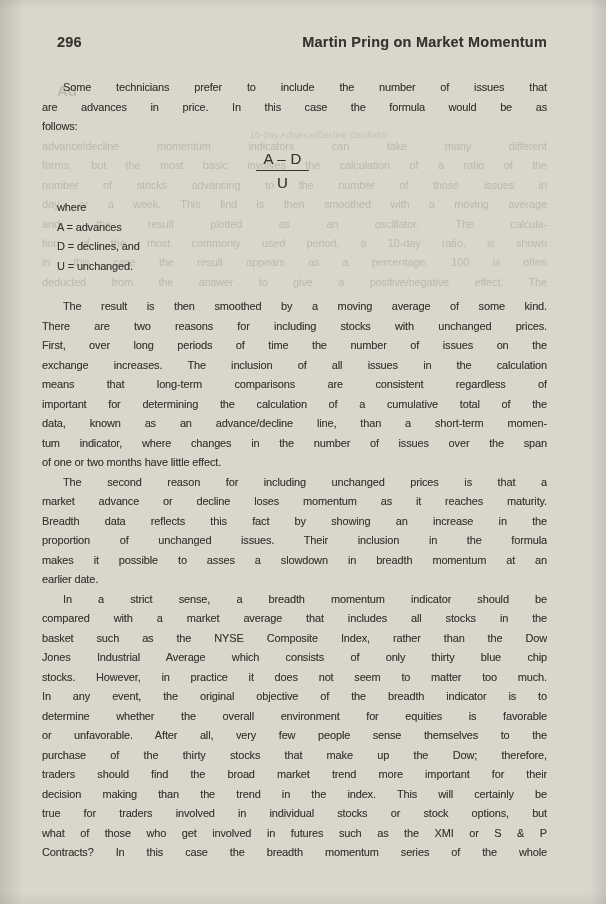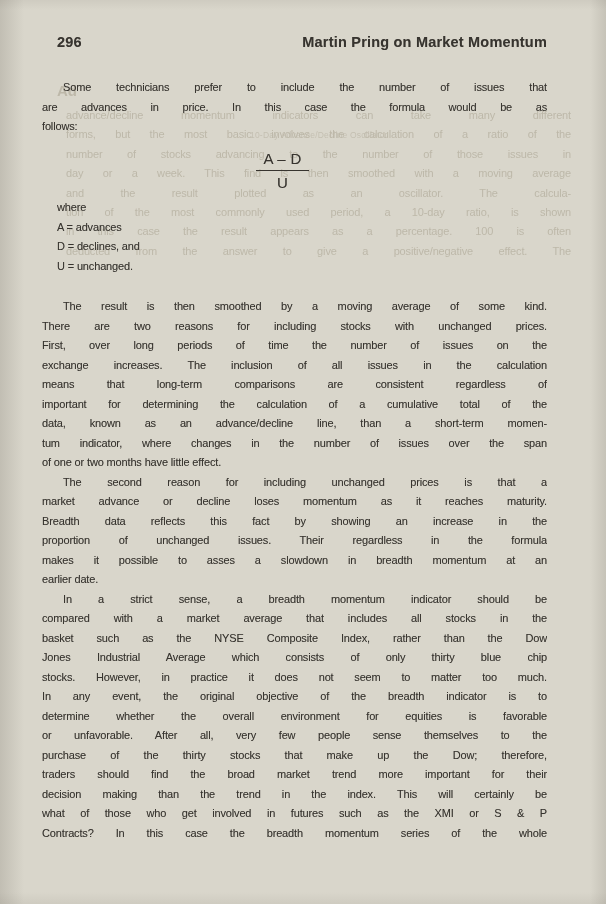--- a/index.html
+++ b/index.html
@@ -37,21 +37,21 @@
   .intro{position:absolute;left:42px;top:78px;width:505px;}
   .formula-row{position:absolute;left:42px;top:150px;width:505px;text-align:center;}
   .fraction{display:inline-flex;flex-direction:column;transform:translateX(-12px);}
   .frac-num{font-size:15px;letter-spacing:.3px;padding:0 7px 3px;border-bottom:1.6px solid var(--ink);text-shadow:0 0 .6px rgba(55,52,47,.35);}
   .frac-den{font-size:15px;padding-top:3px;text-shadow:0 0 .6px rgba(55,52,47,.35);}
   .defs{position:absolute;left:57px;top:198px;width:490px;}
   .bodytext{position:absolute;left:42px;top:297px;width:505px;}
   
   .ghost{position:absolute;inset:0;pointer-events:none;border-radius:28px;}
   .ghost .tline{color:var(--ghost);text-shadow:none;}
-  .ghost-lines{position:absolute;left:42px;top:106px;width:505px;filter:blur(.35px);margin-left:24px;}
+  .ghost-lines{position:absolute;left:42px;top:137px;width:505px;filter:blur(.35px);}
   .ghost-lines .tline{line-height:19.4px;height:19.4px;}
   .ghost-head{position:absolute;left:57px;top:82px;font-size:15px;font-weight:bold;color:var(--ghost);filter:blur(.35px);}
   .ghost-caption{position:absolute;left:250px;top:130px;font-size:8.5px;color:var(--ghost);opacity:.75;filter:blur(.3px);letter-spacing:.2px;}
 </style>
 </head>
 <body>
 
 <div class="page">
 
   <div class="ghost">
@@ -103,34 +103,35 @@
         <div class="tline just">means that long-term comparisons are consistent regardless of</div>
         <div class="tline just">important for determining the calculation of a cumulative total of the</div>
         <div class="tline just">data, known as an advance/decline line, than a short-term momen-</div>
         <div class="tline just">tum indicator, where changes in the number of issues over the span</div>
         <div class="tline">of one or two months have little effect.</div>
       </div>
     <div>
         <div class="tline indent just">The second reason for including unchanged prices is that a</div>
         <div class="tline just">market advance or decline loses momentum as it reaches maturity.</div>
         <div class="tline just">Breadth data reflects this fact by showing an increase in the</div>
-        <div class="tline just">proportion of unchanged issues. Their regardless in the formula</div>
+        <div class="tline just">proportion of unchanged issues. Their inclusion in the formula</div>
         <div class="tline just">makes it possible to asses a slowdown in breadth momentum at an</div>
         <div class="tline">earlier date.</div>
       </div>
     <div>
         <div class="tline indent just">In a strict sense, a breadth momentum indicator should be</div>
         <div class="tline just">compared with a market average that includes all stocks in the</div>
         <div class="tline just">basket such as the NYSE Composite Index, rather than the Dow</div>
         <div class="tline just">Jones Industrial Average which consists of only thirty blue chip</div>
         <div class="tline just">stocks. However, in practice it does not seem to matter too much.</div>
         <div class="tline just">In any event, the original objective of the breadth indicator is to</div>
         <div class="tline just">determine whether the overall environment for equities is favorable</div>
         <div class="tline just">or unfavorable. After all, very few people sense themselves to the</div>
         <div class="tline just">purchase of the thirty stocks that make up the Dow; therefore,</div>
         <div class="tline just">traders should find the broad market trend more important for their</div>
         <div class="tline just">decision making than the trend in the index. This will certainly be</div>
+        <div class="tline just">true for traders involved in individual stocks or stock options, but</div>
         <div class="tline just">what of those who get involved in futures such as the XMI or S &amp; P</div>
         <div class="tline just">Contracts? In this case the breadth momentum series of the whole</div>
       </div>
   </div>
 
 </div>
 
 </body></html>

